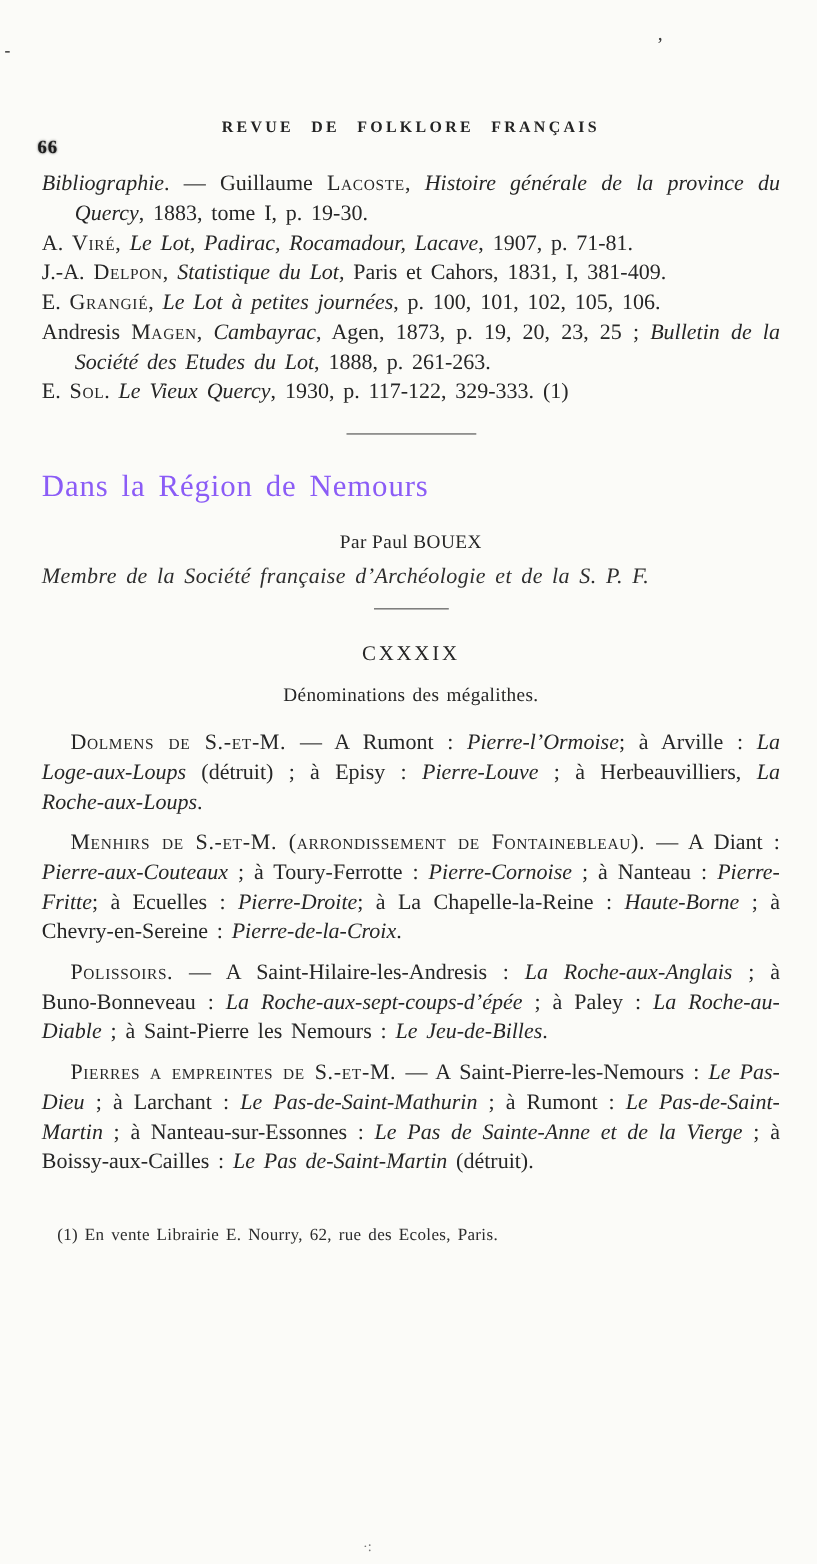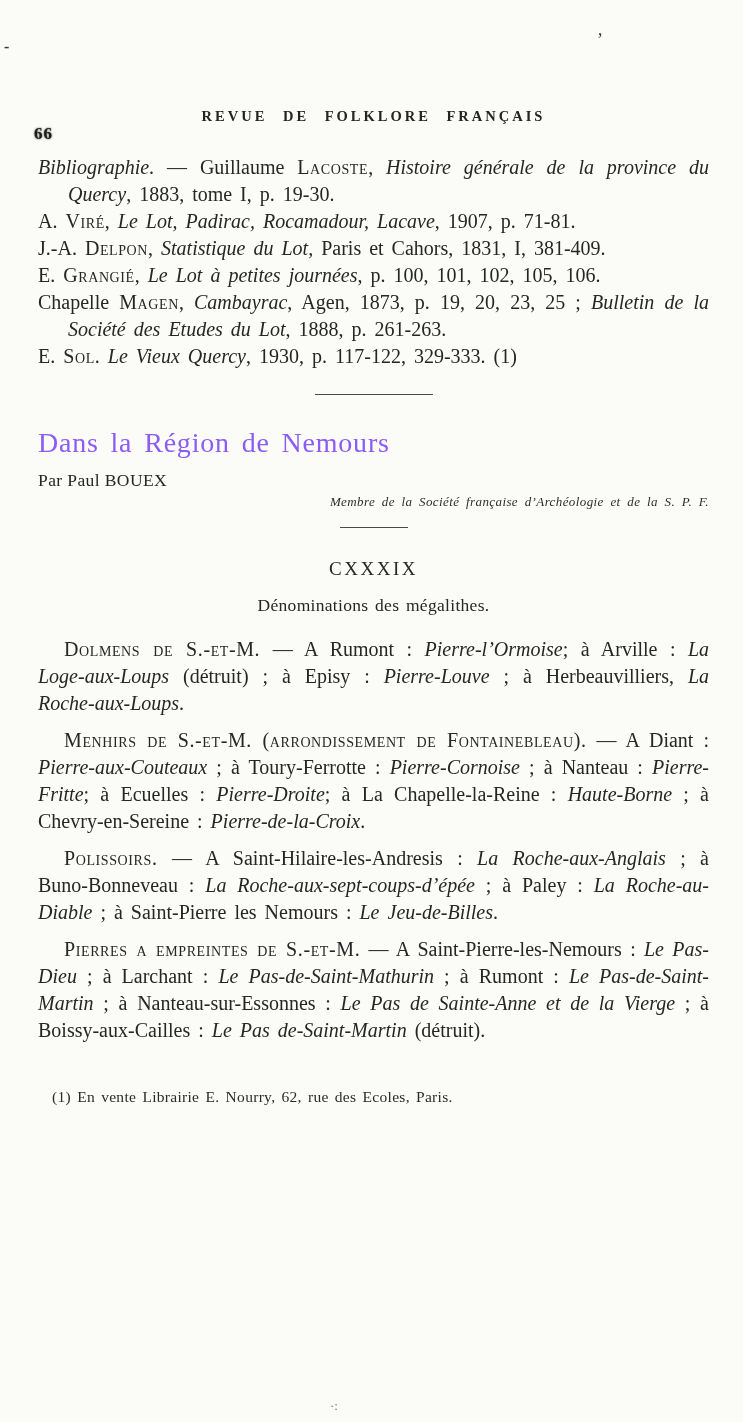--- a/index.html
+++ b/index.html
@@ -67,29 +67,30 @@
   .title {
     margin: 32px 0 0 0;
     text-align: left;
     font-size: 28px;
     font-weight: 400;
     letter-spacing: 0.8px;
     word-spacing: 4px;
     color: #8b5cf6;
   }
   .byline {
-    margin-top: 11px;
+    margin-top: 23px;
+    text-align: center;
     font-size: 17.5px;
     letter-spacing: 0.4px;
   }
   .affil {
-    margin-top: 3px;
-    text-align: right;
+    margin-top: 10px;
+    text-align: left;
     font-style: italic;
-    font-size: 13px;
+    font-size: 20px;
     letter-spacing: 0.4px;
     word-spacing: 3px;
     color: #2e2e2e;
   }
 
   .secnum {
     margin-top: 30px;
     text-align: center;
     font-size: 19px;
     letter-spacing: 2.5px;
@@ -131,21 +132,21 @@
     <span class="pgnum">66</span>
     <span class="jtitle">REVUE DE FOLKLORE FRANÇAIS</span>
   </div>
 
 
   <div class="biblio">
       <p class="body bib-entry"><span class="r-i">Bibliographie</span><span class="r-n">. — Guillaume </span><span class="r-sc">Lacoste</span><span class="r-n">, </span><span class="r-i">Histoire générale de la province du Quercy</span><span class="r-n">, 1883, tome I, p. 19-30.</span></p>
       <p class="body bib-entry"><span class="r-n">A. </span><span class="r-sc">Viré</span><span class="r-n">, </span><span class="r-i">Le Lot, Padirac, Rocamadour, Lacave</span><span class="r-n">, 1907, p. 71-81.</span></p>
       <p class="body bib-entry"><span class="r-n">J.-A. </span><span class="r-sc">Delpon</span><span class="r-n">, </span><span class="r-i">Statistique du Lot,</span><span class="r-n"> Paris et Cahors, 1831, I, 381-409.</span></p>
       <p class="body bib-entry"><span class="r-n">E. </span><span class="r-sc">Grangié</span><span class="r-n">, </span><span class="r-i">Le Lot à petites journées</span><span class="r-n">, p. 100, 101, 102, 105, 106.</span></p>
-      <p class="body bib-entry"><span class="r-n">Chapelle </span><span class="r-sc">Magen</span><span class="r-n">, </span><span class="r-i">Cambayrac</span><span class="r-n">, Agen, 1873, p. 19, 20, 23, 25 ; </span><span class="r-i">Bulletin de la Société des Etudes du Lot</span><span class="r-n">, 1888, p. 261-263.</span></p>
+      <p class="body bib-entry"><span class="r-n">Andresis </span><span class="r-sc">Magen</span><span class="r-n">, </span><span class="r-i">Cambayrac</span><span class="r-n">, Agen, 1873, p. 19, 20, 23, 25 ; </span><span class="r-i">Bulletin de la Société des Etudes du Lot</span><span class="r-n">, 1888, p. 261-263.</span></p>
       <p class="body bib-entry"><span class="r-n">E. </span><span class="r-sc">Sol</span><span class="r-n">. </span><span class="r-i">Le Vieux Quercy</span><span class="r-n">, 1930, p. 117-122, 329-333. (1)</span></p>
     </div>
 
   <hr class="rule rule1">
 
   <h1 class="title">Dans la Région de Nemours</h1>
   <div class="byline">Par Paul BOUEX</div>
   <div class="affil">Membre de la Société française d’Archéologie et de la S. P. F.</div>
 
   <hr class="rule rule2">

